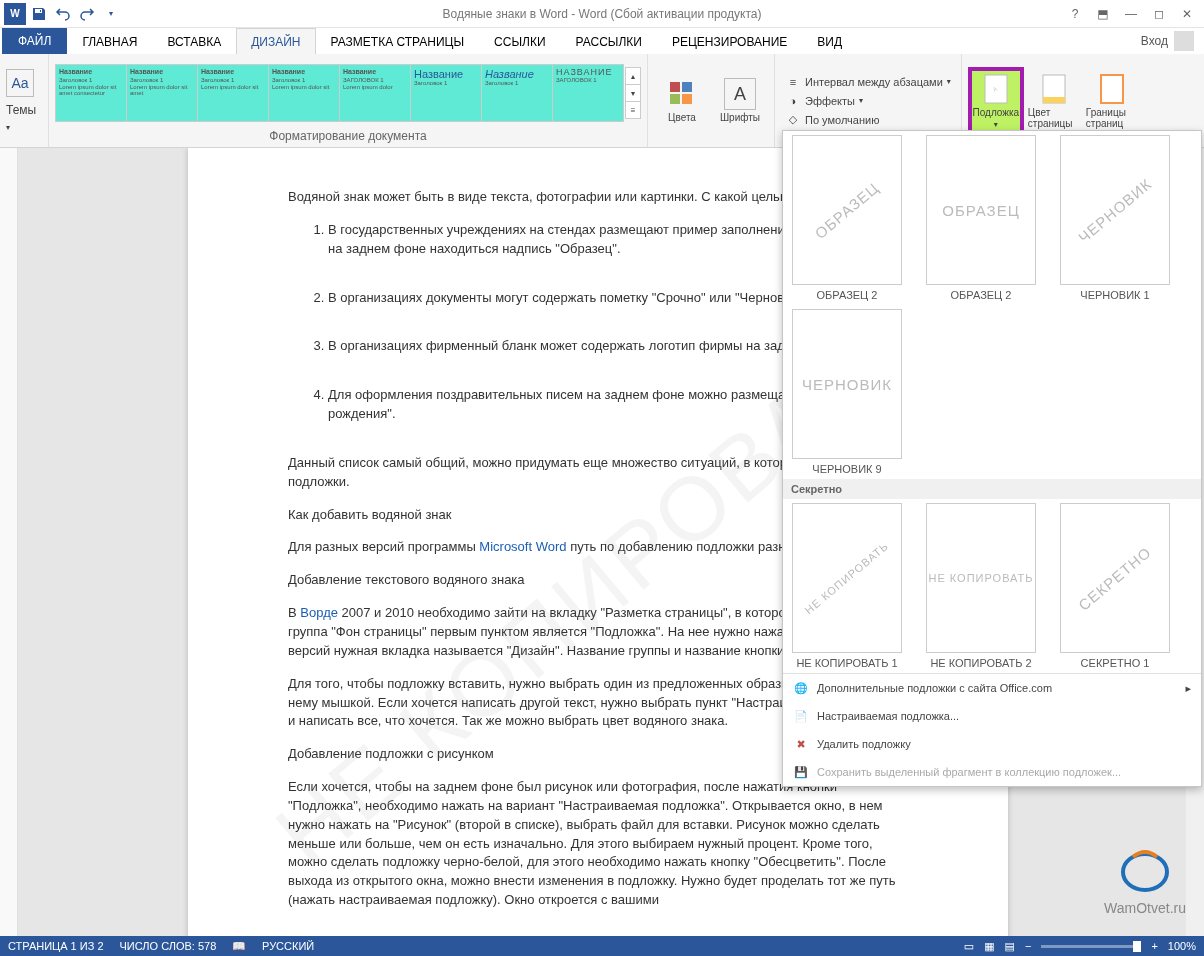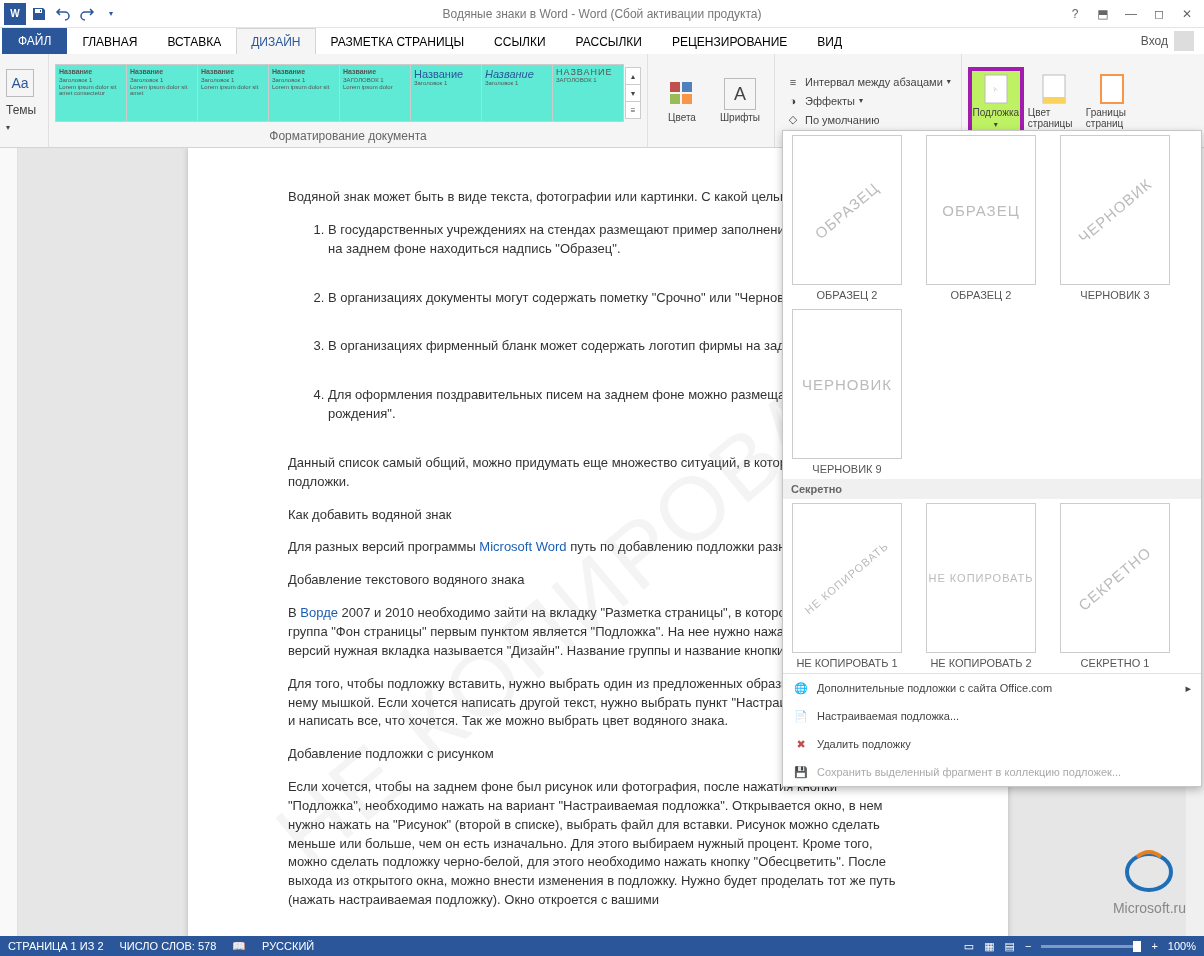--- a/index.html
+++ b/index.html
@@ -311,21 +311,21 @@
     <div class="gal-item">
         <div class="gal-thumb">
           <span class="wm">ОБРАЗЕЦ</span>
         </div>
         <div class="gal-label">ОБРАЗЕЦ 2</div>
       </div>
     <div class="gal-item">
         <div class="gal-thumb">
           <span class="wm diag">ЧЕРНОВИК</span>
         </div>
-        <div class="gal-label">ЧЕРНОВИК 3</div>
+        <div class="gal-label">ЧЕРНОВИК 1</div>
       </div>
     <div class="gal-item">
         <div class="gal-thumb">
           <span class="wm">ЧЕРНОВИК</span>
         </div>
         <div class="gal-label">ЧЕРНОВИК 9</div>
       </div>
   </div>
   <div class="gal-head">Секретно</div>
   <div class="gal-grid">
@@ -367,21 +367,21 @@
         <span>Сохранить выделенный фрагмент в коллекцию подложек...</span>
       </div>
   </div>
 </div>
 
 <div class="logo-corner">
   <svg viewBox="0 0 60 50">
       <ellipse cx="30" cy="25" rx="22" ry="18" fill="none" stroke="#1e6fb8" stroke-width="4"></ellipse>
       <path d="M18 10 Q30 0 42 10" fill="none" stroke="#e67e22" stroke-width="4"></path>
     </svg>
-  <div>Microsoft.ru</div>
+  <div>WamOtvet.ru</div>
 </div>
 
 <div class="statusbar">
   <span>СТРАНИЦА 1 ИЗ 2</span>
   <span>ЧИСЛО СЛОВ: 578</span>
   <span>📖</span>
   <span>РУССКИЙ</span>
   <div class="right">
     <span>▭</span>
     <span>▦</span>

